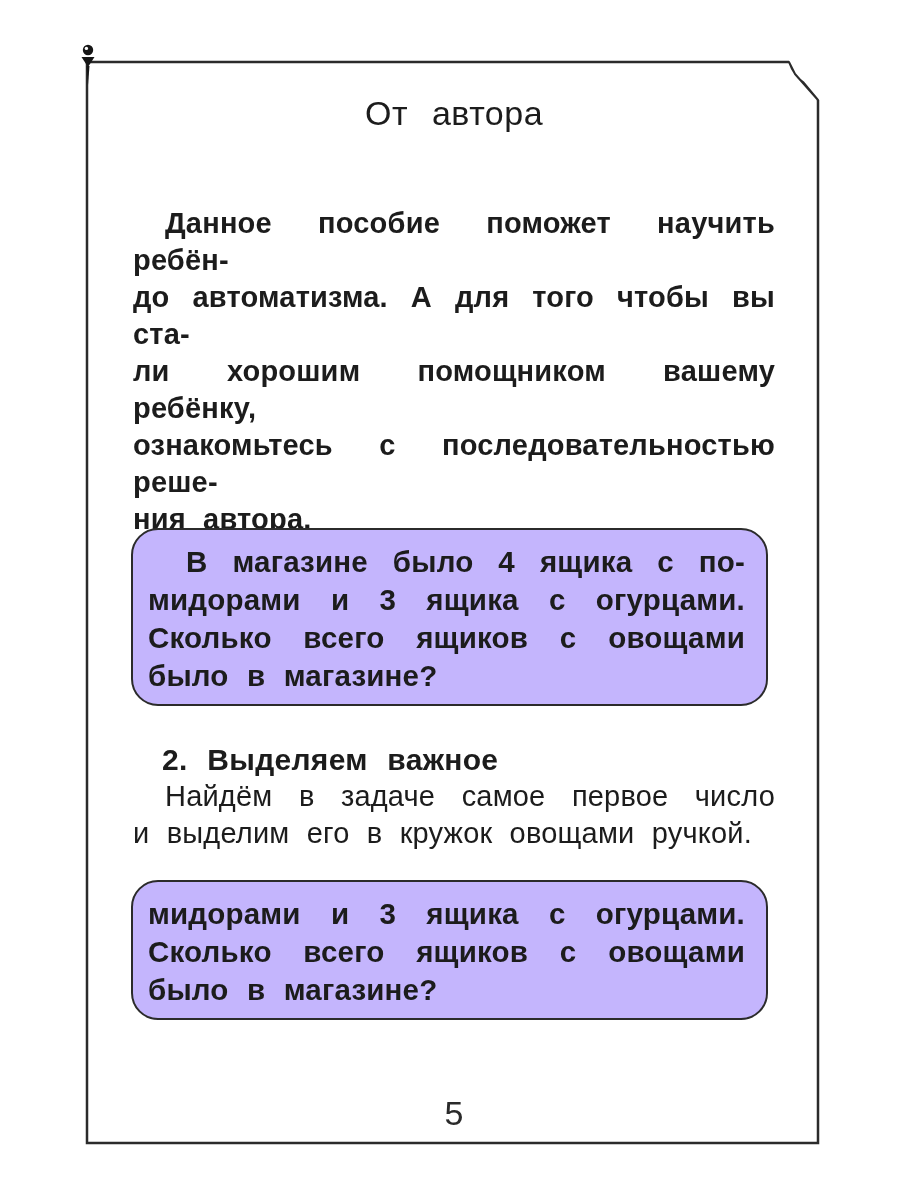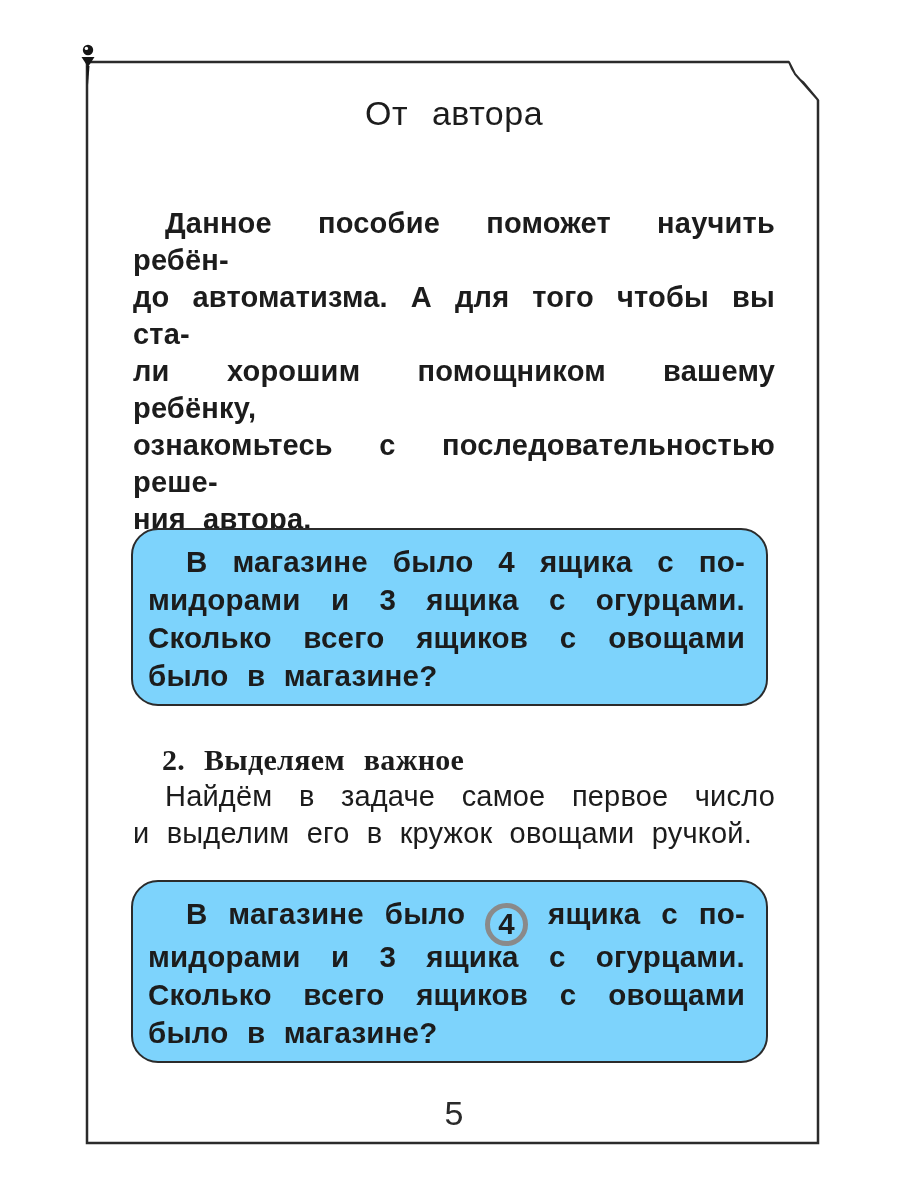--- a/index.html
+++ b/index.html
@@ -43,32 +43,32 @@
   .line.first { text-indent: 32px; }
   .line.last { text-align-last: left; }
   .section-heading {
     position: absolute; left: 0; width: 100%;
     font-size: 30px; font-weight: 700;
     word-spacing: 11px;
     text-indent: 29px;
     letter-spacing: 0.3px;
   }
   #heading1 { top: 459px; }
-  #heading2 { top: 743px; font-family: Liberation Serif, serif; }
+  #heading2 { top: 743px; }
   .task-box {
     position: absolute; left: -2px; width: 637px;
     box-sizing: border-box;
     border: 2.5px solid #2b2b2b;
     border-radius: 27px;
     padding: 13px 21px 9px 15px;
     font-size: 29.5px; font-weight: 700;
     line-height: 38px;
     word-spacing: 10px;
     letter-spacing: 0.2px;
-    background: #7dd3fc;
+    background: #c4b5fd;
   }
   #box1 { top: 528px; }
   #box2 { top: 880px; }
   .task-box .line.first { text-indent: 38px; }
   .circled-number {
     display: inline-flex;
     align-items: center; justify-content: center;
     width: 33px; height: 33px;
     border: 5px solid #8a8a8a;
     border-radius: 50%;
@@ -123,27 +123,20 @@
   </div>
 
   <div class="section-heading" id="heading2">2. Выделяем важное</div>
 
   <div class="para" id="para2">
     <div class="line first">Найдём в задаче самое первое число</div>
     <div class="line last">и выделим его в кружок овощами ручкой.</div>
   </div>
 
   <div class="task-box" id="box2">
-    <div class="line first">
-      <span>В магазине было</span>
-      <span class="circled-number">
-          <span>4</span>
-        </span>
-      <span>ящика с по-</span>
-    </div>
     <div class="line">мидорами и 3 ящика с огурцами.</div>
     <div class="line">Сколько всего ящиков с овощами</div>
     <div class="line last">было в магазине?</div>
   </div>
 
   <div class="page-number">5</div>
 
 </div>
 
 </body></html>

